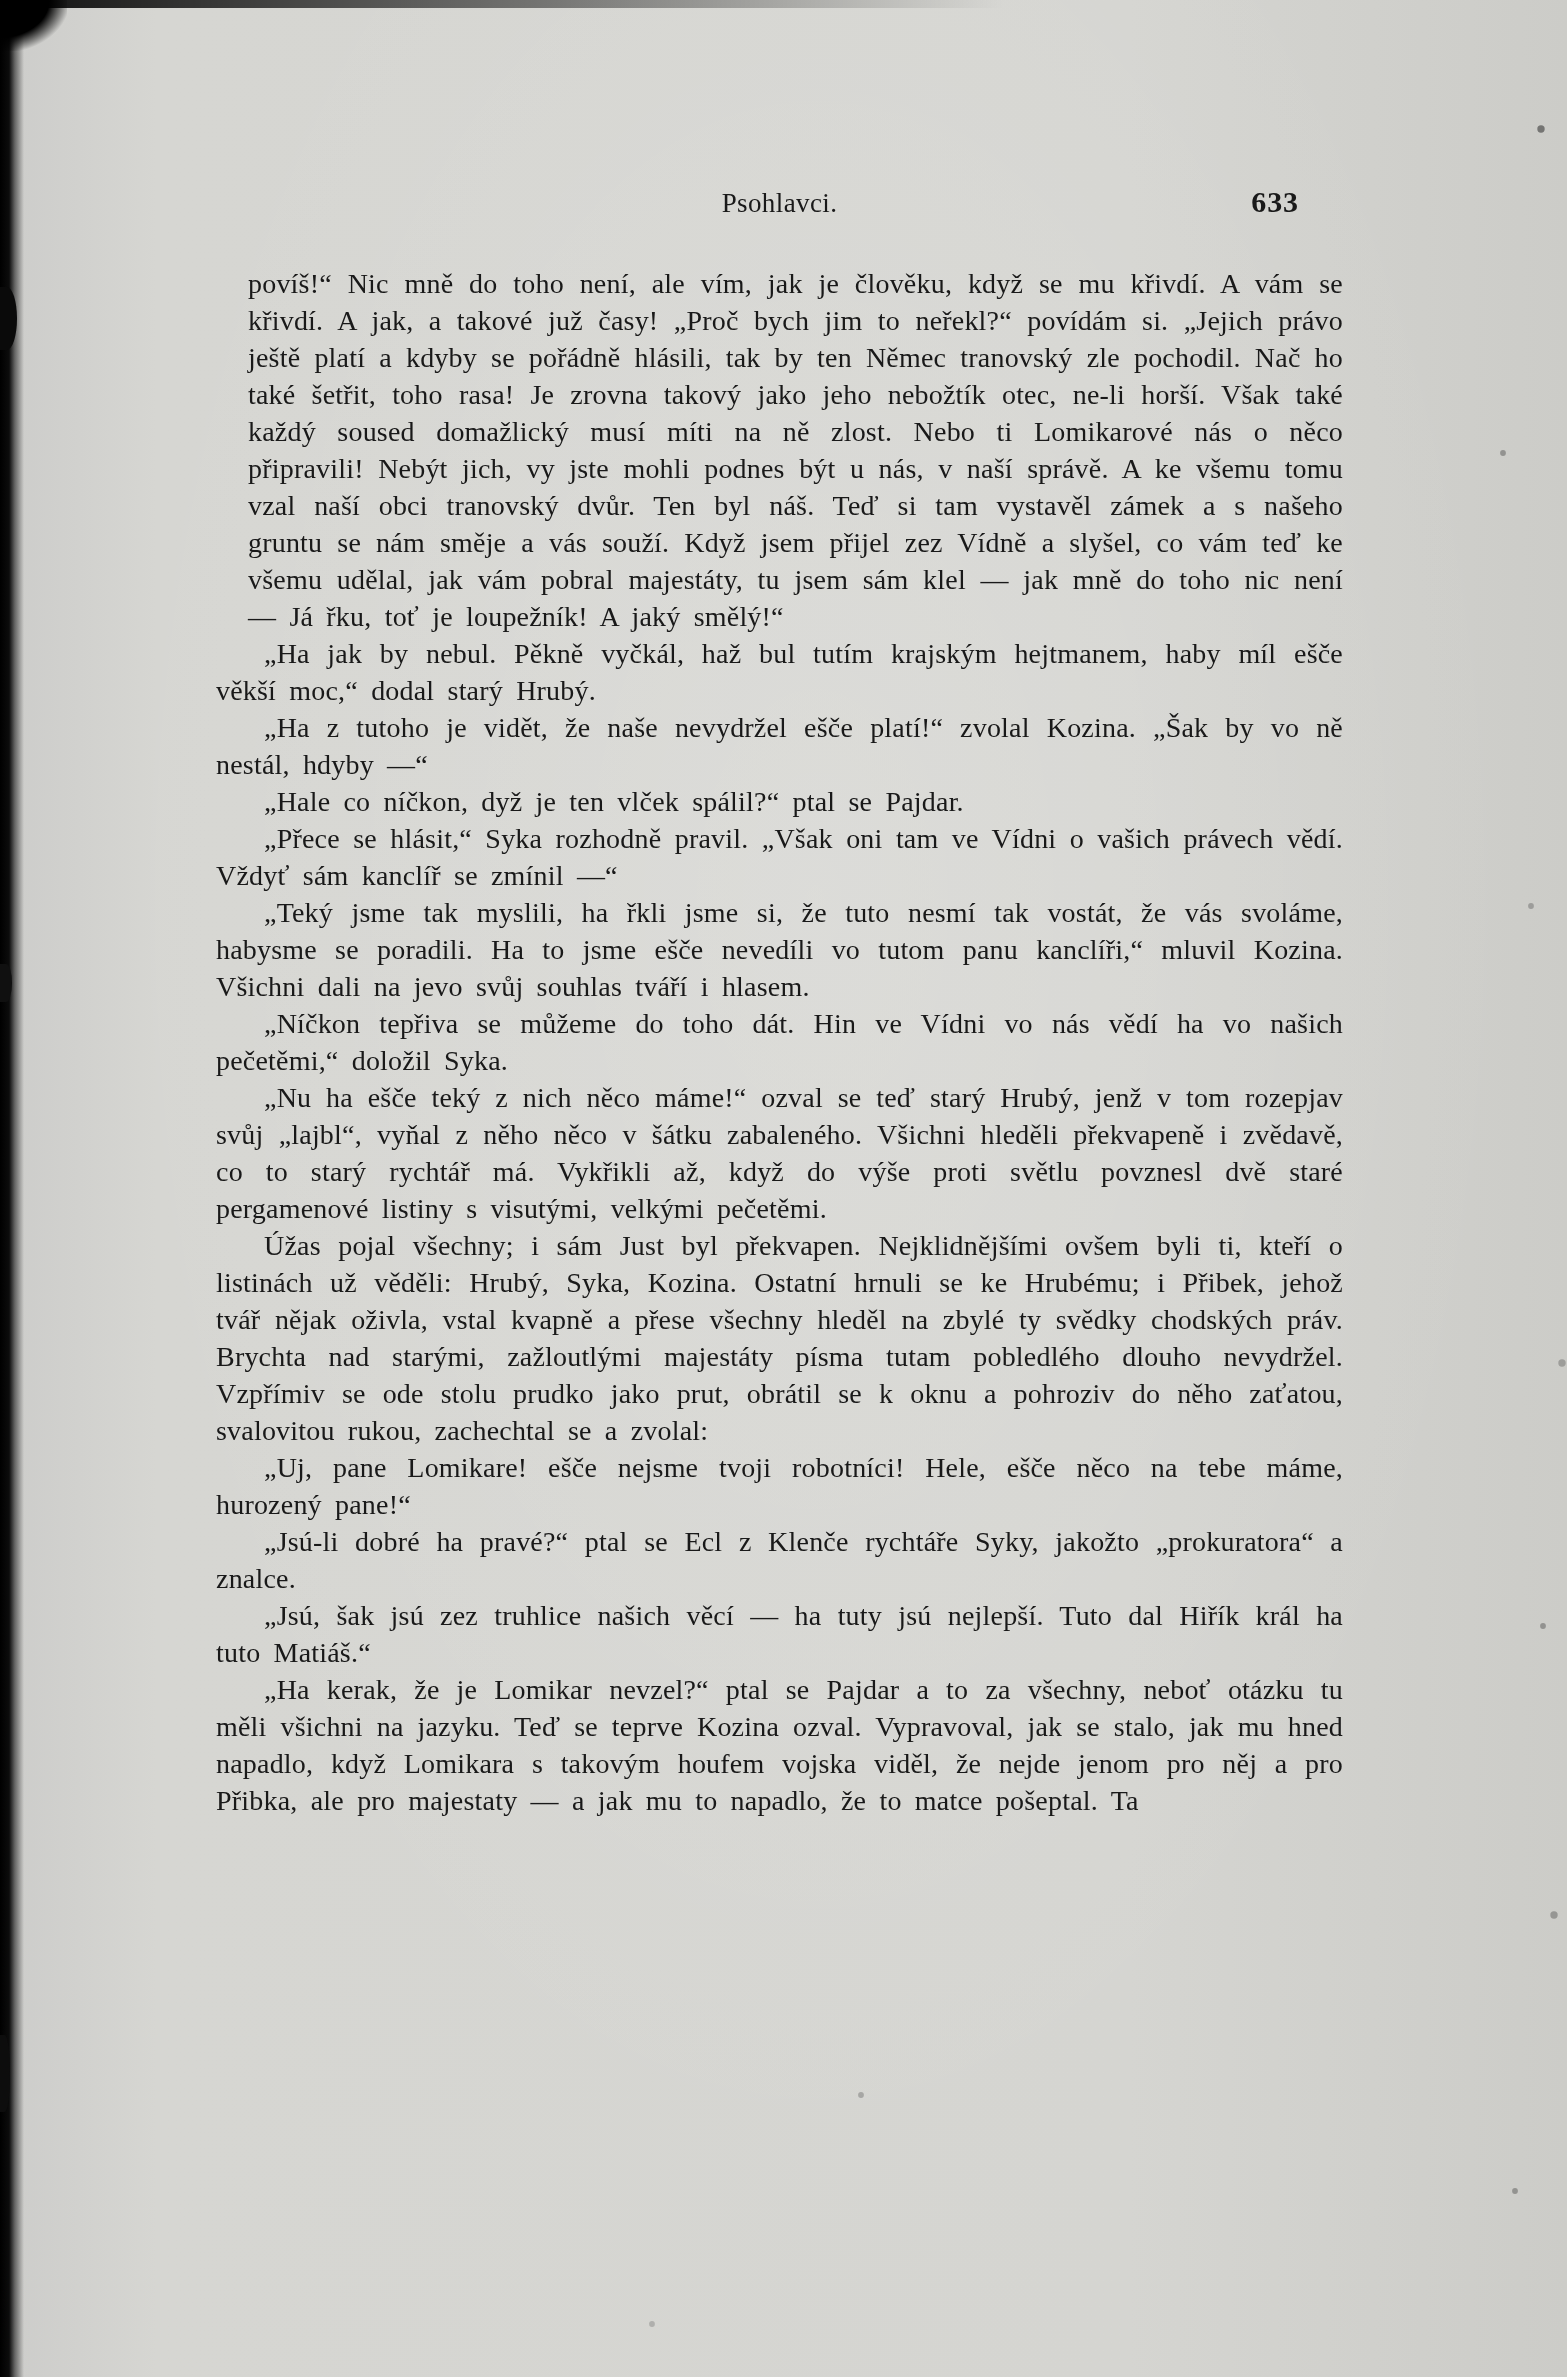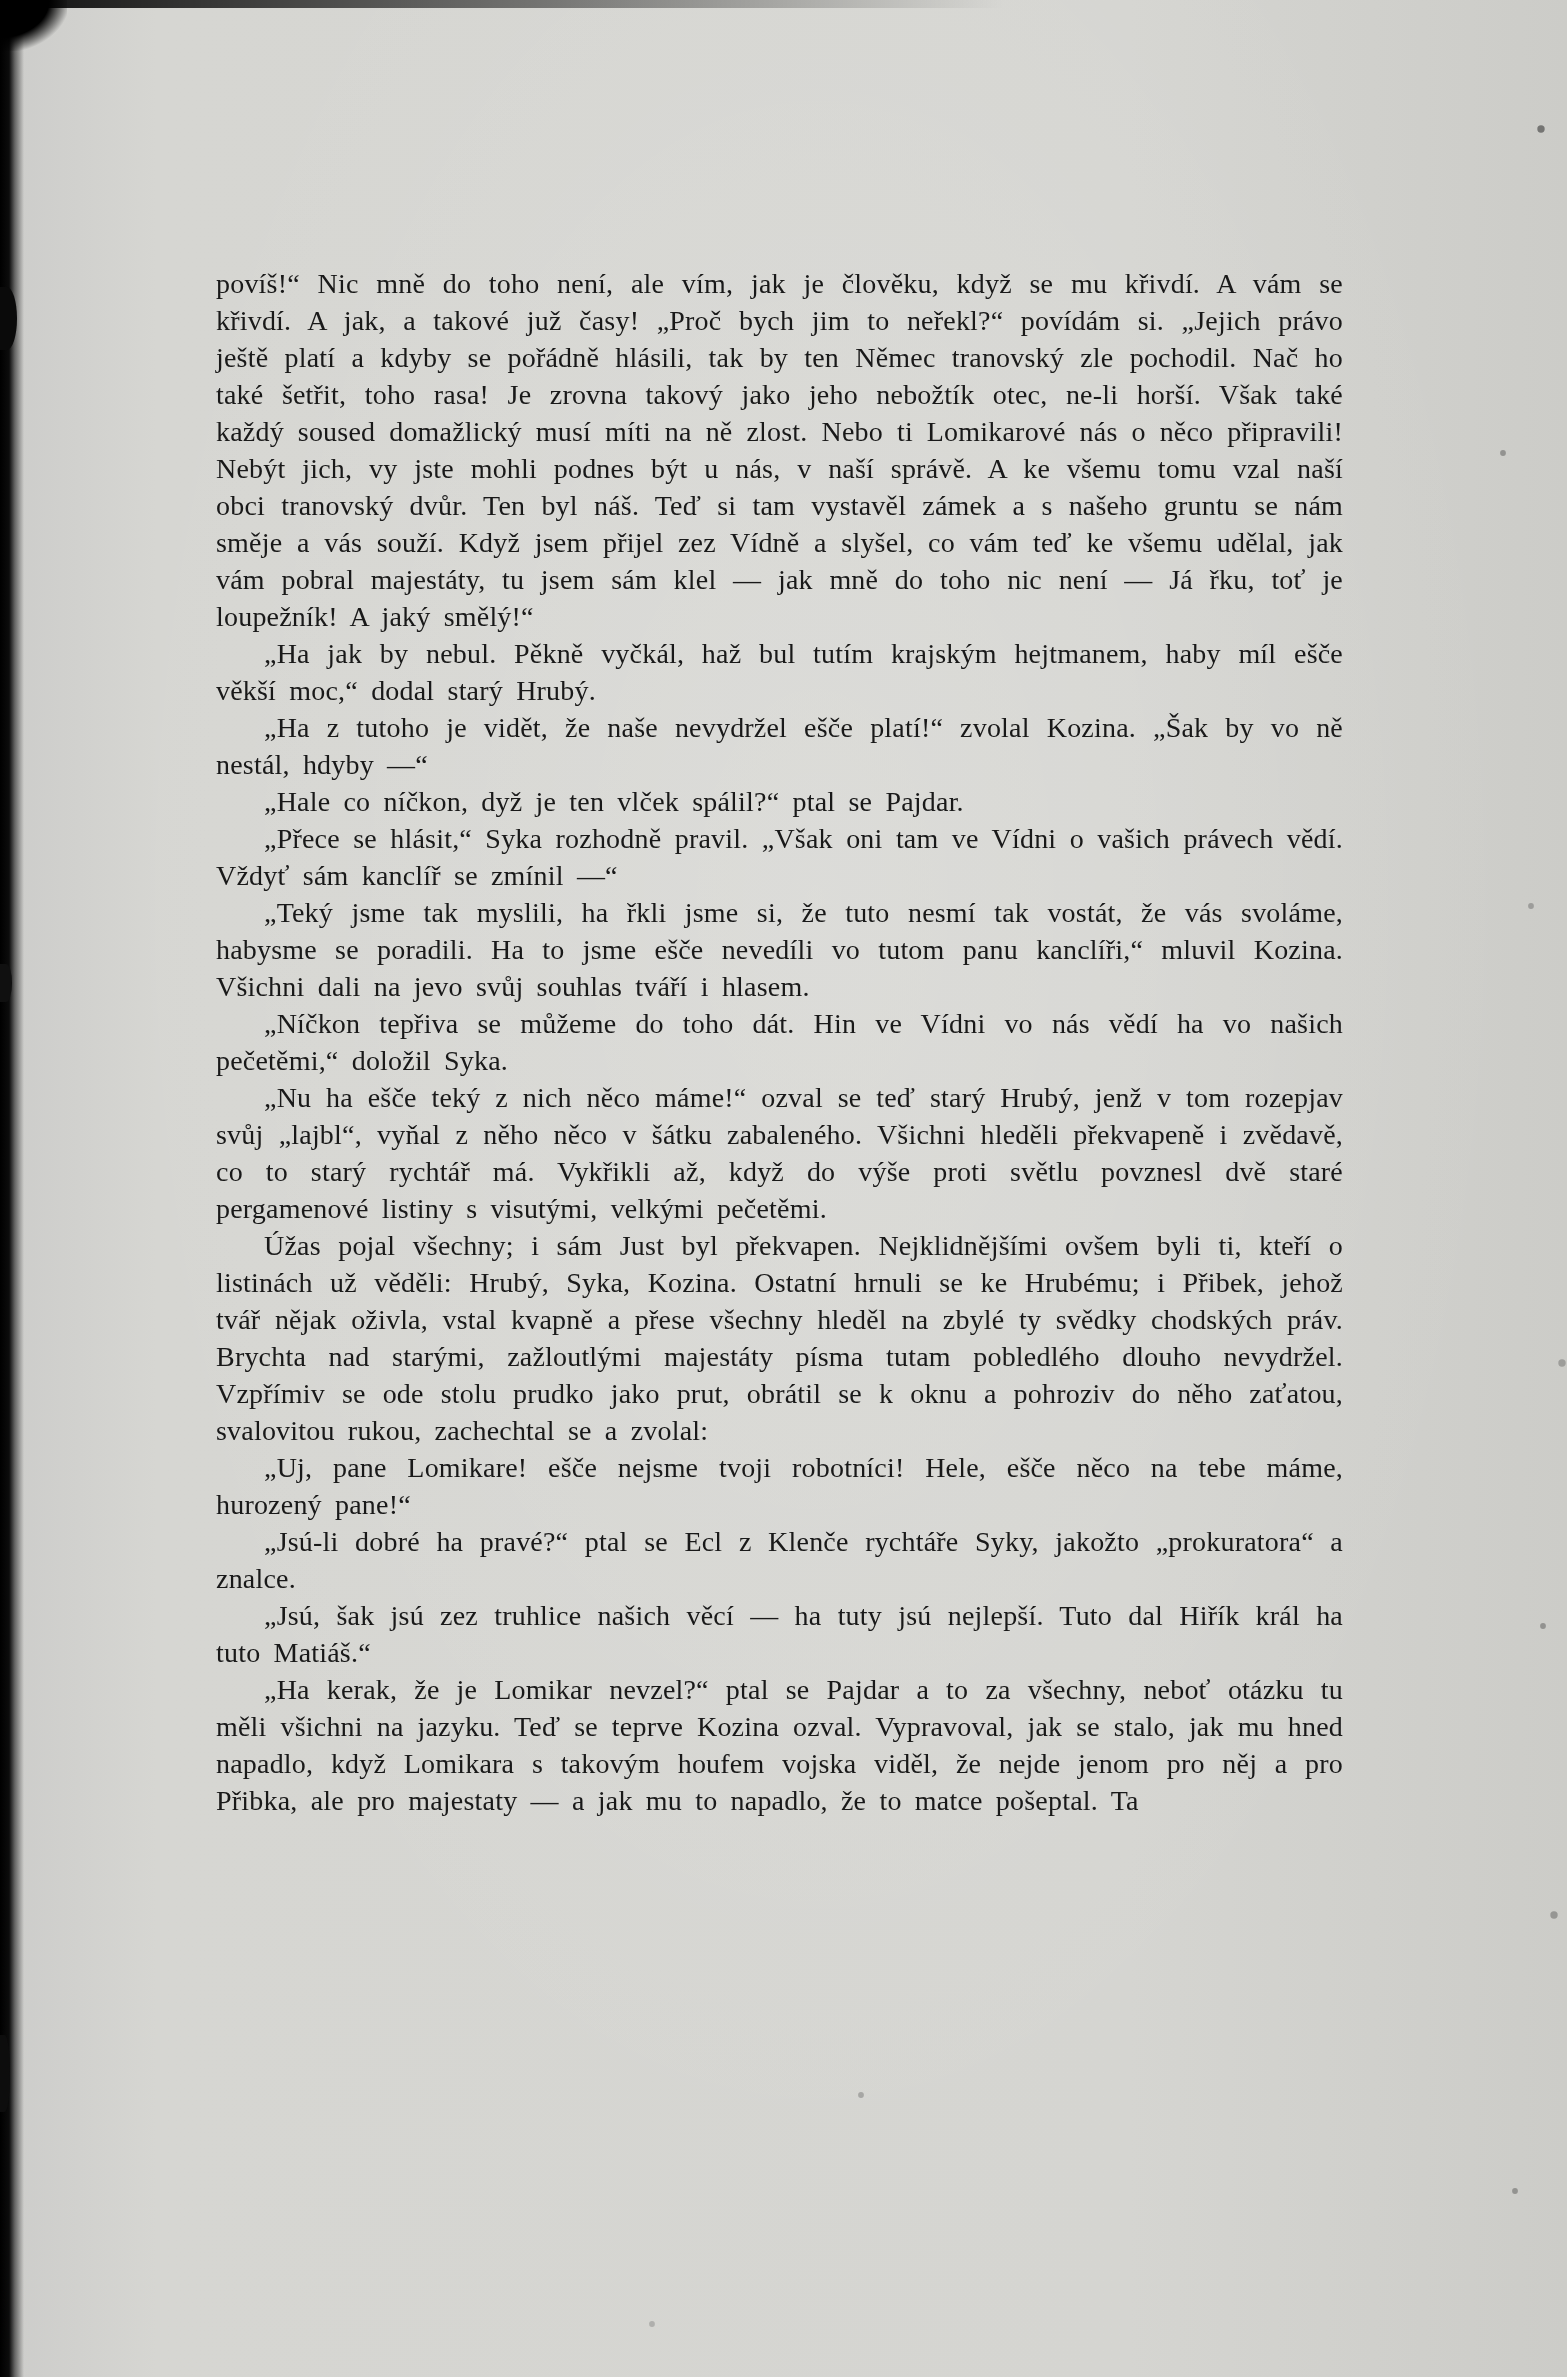--- a/index.html
+++ b/index.html
@@ -59,21 +59,21 @@
   .text-block { position: absolute; top: 265px; left: 216px; width: 1127px; }
   .text-block p {
     margin: 0;
     font-size: 28px;
     line-height: 37px;
     text-align: justify;
     text-indent: 48px;
     word-spacing: 6px;
     letter-spacing: 0.2px;
   }
-  .text-block p.first { text-indent: 0; }
+  .text-block p.first { text-indent: 0; margin-left: 32px; }
 
   
   .sig {
     position: absolute; top: 2105px; left: 216px; width: 1127px;
     text-align: right; padding-right: 161px;
     font-size: 26.5px; font-weight: bold; letter-spacing: 0.9px;
   }
 </style>
 </head>
 <body>
@@ -81,20 +81,24 @@
 <div class="scan">
 
   <div class="edge-left"></div>
   <div class="edge-top"></div>
   <div class="corner-tl"></div>
   <div class="blob-left-a"></div>
   <div class="blob-left-b"></div>
   <div class="blob-left-c"></div>
   <div class="specks"></div>
 
+  <div class="header">
+    <span class="title">Psohlavci.</span>
+    <span class="pagenum">633</span>
+  </div>
 
   <div class="text-block">
     <p class="first">povíš!“ Nic mně do toho není, ale vím, jak je člověku, když se mu křivdí. A vám se křivdí. A jak, a takové juž časy! „Proč bych jim to neřekl?“ povídám si. „Jejich právo ještě platí a kdyby se pořádně hlásili, tak by ten Němec tranovský zle pochodil. Nač ho také šetřit, toho rasa! Je zrovna takový jako jeho nebožtík otec, ne-li horší. Však také každý soused domažlický musí míti na ně zlost. Nebo ti Lomikarové nás o něco připravili! Nebýt jich, vy jste mohli podnes být u nás, v naší správě. A ke všemu tomu vzal naší obci tranovský dvůr. Ten byl náš. Teď si tam vystavěl zámek a s našeho gruntu se nám směje a vás souží. Když jsem přijel zez Vídně a slyšel, co vám teď ke všemu udělal, jak vám pobral majestáty, tu jsem sám klel — jak mně do toho nic není — Já řku, toť je loupežník! A jaký smělý!“</p>
     <p>„Ha jak by nebul. Pěkně vyčkál, haž bul tutím krajským hejtmanem, haby míl ešče věkší moc,“ dodal starý Hrubý.</p>
     <p>„Ha z tutoho je vidět, že naše nevydržel ešče platí!“ zvolal Kozina. „Šak by vo ně nestál, hdyby —“</p>
     <p>„Hale co níčkon, dyž je ten vlček spálil?“ ptal se Pajdar.</p>
     <p>„Přece se hlásit,“ Syka rozhodně pravil. „Však oni tam ve Vídni o vašich právech vědí. Vždyť sám kanclíř se zmínil —“</p>
     <p>„Teký jsme tak myslili, ha řkli jsme si, že tuto nesmí tak vostát, že vás svoláme, habysme se poradili. Ha to jsme ešče nevedíli vo tutom panu kanclíři,“ mluvil Kozina. Všichni dali na jevo svůj souhlas tváří i hlasem.</p>
     <p>„Níčkon tepřiva se můžeme do toho dát. Hin ve Vídni vo nás vědí ha vo našich pečetěmi,“ doložil Syka.</p>
     <p>„Nu ha ešče teký z nich něco máme!“ ozval se teď starý Hrubý, jenž v tom rozepjav svůj „lajbl“, vyňal z něho něco v šátku zabaleného. Všichni hleděli překvapeně i zvědavě, co to starý rychtář má. Vykřikli až, když do výše proti světlu povznesl dvě staré pergamenové listiny s visutými, velkými pečetěmi.</p>

